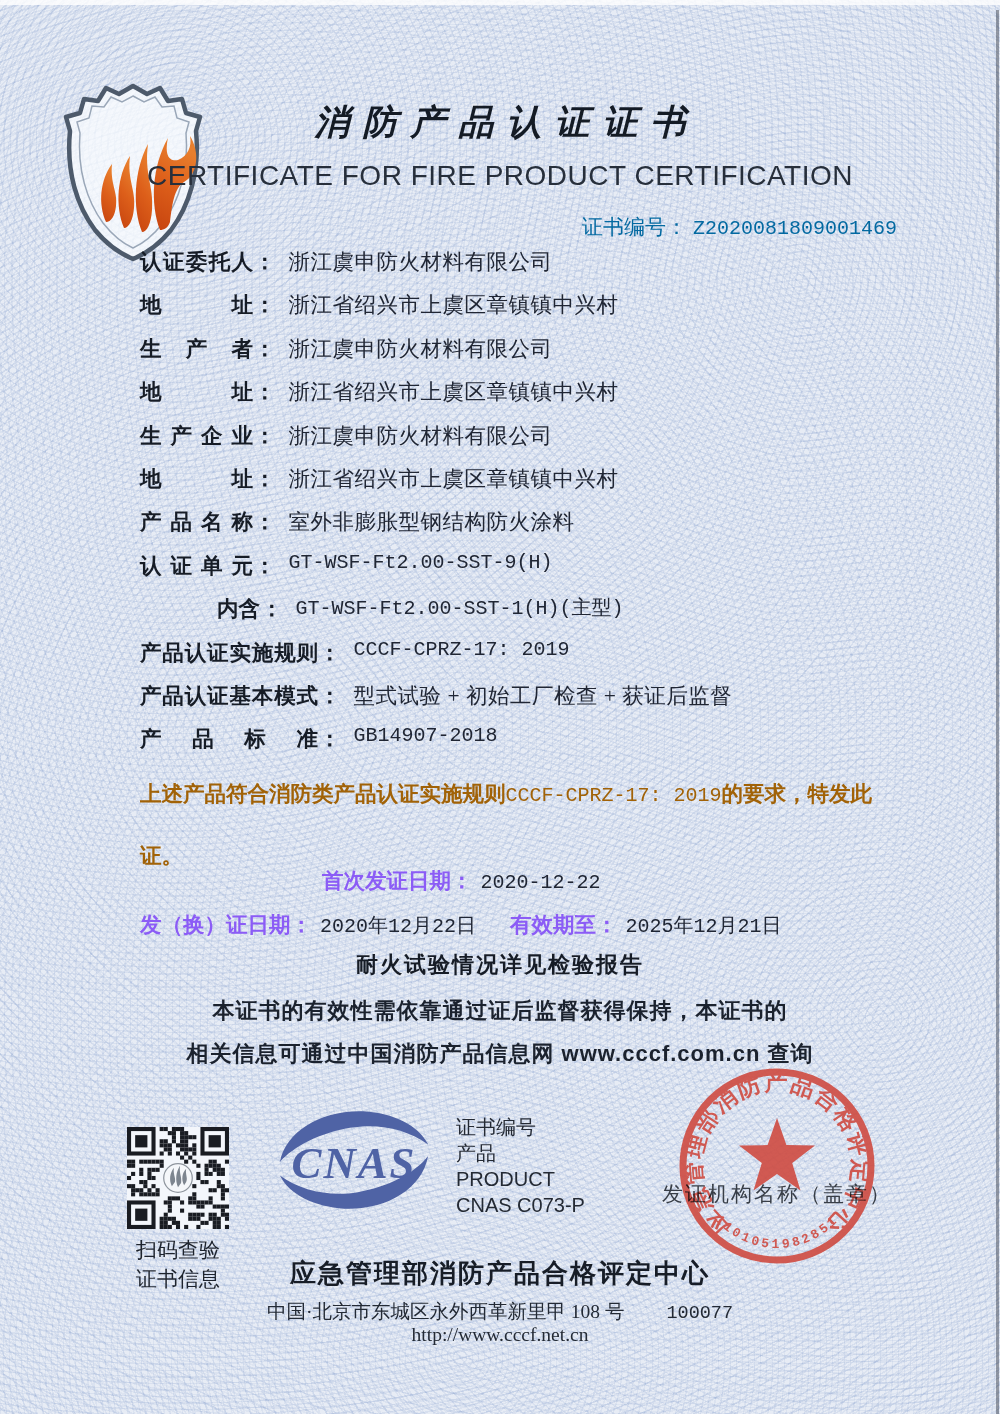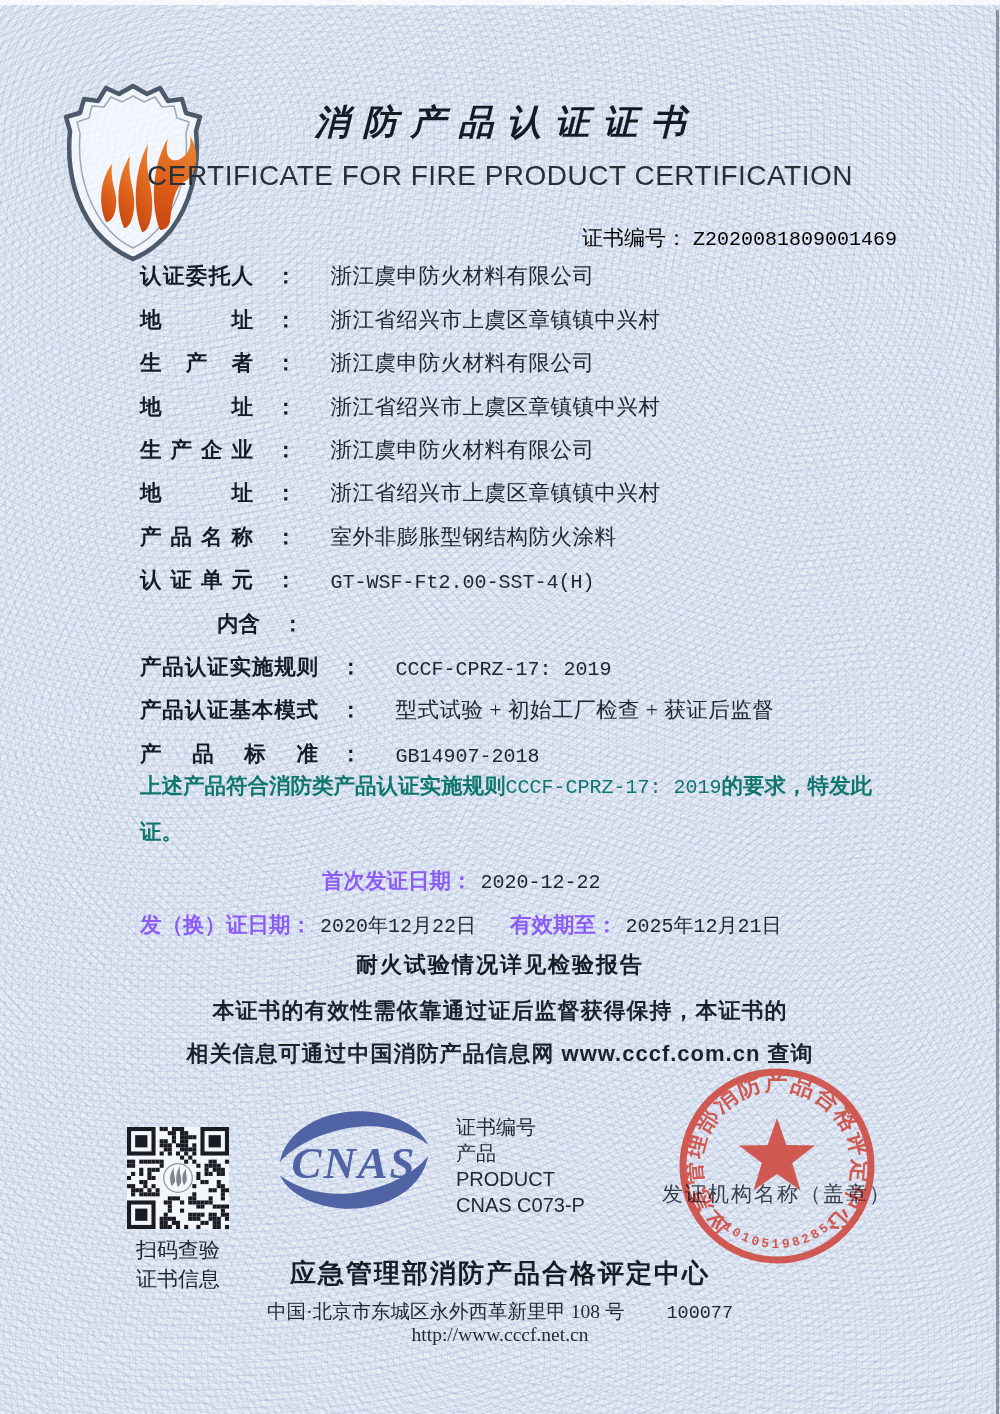--- a/index.html
+++ b/index.html
@@ -27,38 +27,38 @@
   .logo{position:absolute;left:58px;top:80px;width:150px;height:182px;}
 
   .title{
     position:absolute;left:0;top:99px;width:100%;text-align:center;
     font-size:35px;font-weight:700;letter-spacing:13px;color:#141b25;text-indent:13px;font-style:italic;
   }
   .subtitle{
     position:absolute;left:0;top:160px;width:100%;text-align:center;
     font-size:28px;letter-spacing:.5px;color:#272f3b;
   }
-  .certno{position:absolute;left:582px;top:224px;font-size:21px;color:#000000;text-align:center;}
+  .certno{position:absolute;left:582px;top:213px;font-size:21px;color:#0369a1;text-align:center;}
   .certno .lab{font-family:"Liberation Serif","DejaVu Serif",serif;}
   .certno .num{font-family:"Liberation Mono","DejaVu Sans Mono",monospace;font-size:20px;margin-left:6px;}
 
   .fields{position:absolute;left:140px;top:247px;width:800px;}
-  .row{height:43.4px;display:flex;align-items:flex-end;font-size:21.5px;gap:21px;}
+  .row{height:43.4px;display:flex;align-items:flex-start;font-size:21.5px;}
   .row .lbl{
     display:inline-block;width:113px;font-weight:700;color:#161c26;
     text-align:justify;text-align-last:justify;flex:none;
   }
   .row.wide .lbl{width:178px;}
   .row .colon{font-weight:700;color:#161c26;margin-left:1px;flex:none;}
   .row .val{margin-left:13px;font-family:"Liberation Serif","DejaVu Serif",serif;letter-spacing:.5px;color:#202634;}
   .row.code .val{font-family:"Liberation Mono","DejaVu Sans Mono",monospace;font-size:20px;letter-spacing:0;}
   .row.indent{padding-left:77px;}
   .row.indent .lbl{width:auto;text-align-last:auto;}
 
-  .statement{position:absolute;left:140px;top:764px;width:750px;font-size:21.5px;line-height:45px;color:#0f766e;}
+  .statement{position:absolute;left:140px;top:764px;width:750px;font-size:21.5px;line-height:60px;color:#a16207;}
   .part.b{font-weight:700;}
   .part.code{font-family:"Liberation Mono","DejaVu Sans Mono",monospace;font-size:20px;font-weight:400;}
 
   .first-issue{position:absolute;left:322px;top:866px;font-size:21.5px;}
   .issue-row{position:absolute;left:140px;top:910px;font-size:21.5px;white-space:nowrap;}
   .dlbl{font-weight:700;color:#8b5cf6;}
   .dval{font-family:"Liberation Mono","DejaVu Sans Mono",monospace;font-size:20px;margin-left:8px;color:#202634;}
   .gap28{display:inline-block;width:28px;}
 
   .report-line{position:absolute;left:0;top:950px;width:100%;text-align:center;font-size:22px;font-weight:700;letter-spacing:2px;color:#161c26;}
@@ -155,25 +155,26 @@
         <span class="val">浙江省绍兴市上虞区章镇镇中兴村</span>
       </div>
       <div class="row">
         <span class="lbl">产品名称</span>
         <span class="colon">：</span>
         <span class="val">室外非膨胀型钢结构防火涂料</span>
       </div>
       <div class="row code">
         <span class="lbl">认证单元</span>
         <span class="colon">：</span>
-        <span class="val">GT-WSF-Ft2.00-SST-4(H)</span>
+        <span class="val">GT-WSF-Ft2.00-SST-9(H)</span>
       </div>
       <div class="row indent code">
         <span class="lbl">内含</span>
         <span class="colon">：</span>
+        <span class="val">GT-WSF-Ft2.00-SST-1(H)(主型)</span>
       </div>
       <div class="row wide code">
         <span class="lbl">产品认证实施规则</span>
         <span class="colon">：</span>
         <span class="val">CCCF-CPRZ-17: 2019</span>
       </div>
       <div class="row wide">
         <span class="lbl">产品认证基本模式</span>
         <span class="colon">：</span>
         <span class="val">型式试验 + 初始工厂检查 + 获证后监督</span>

